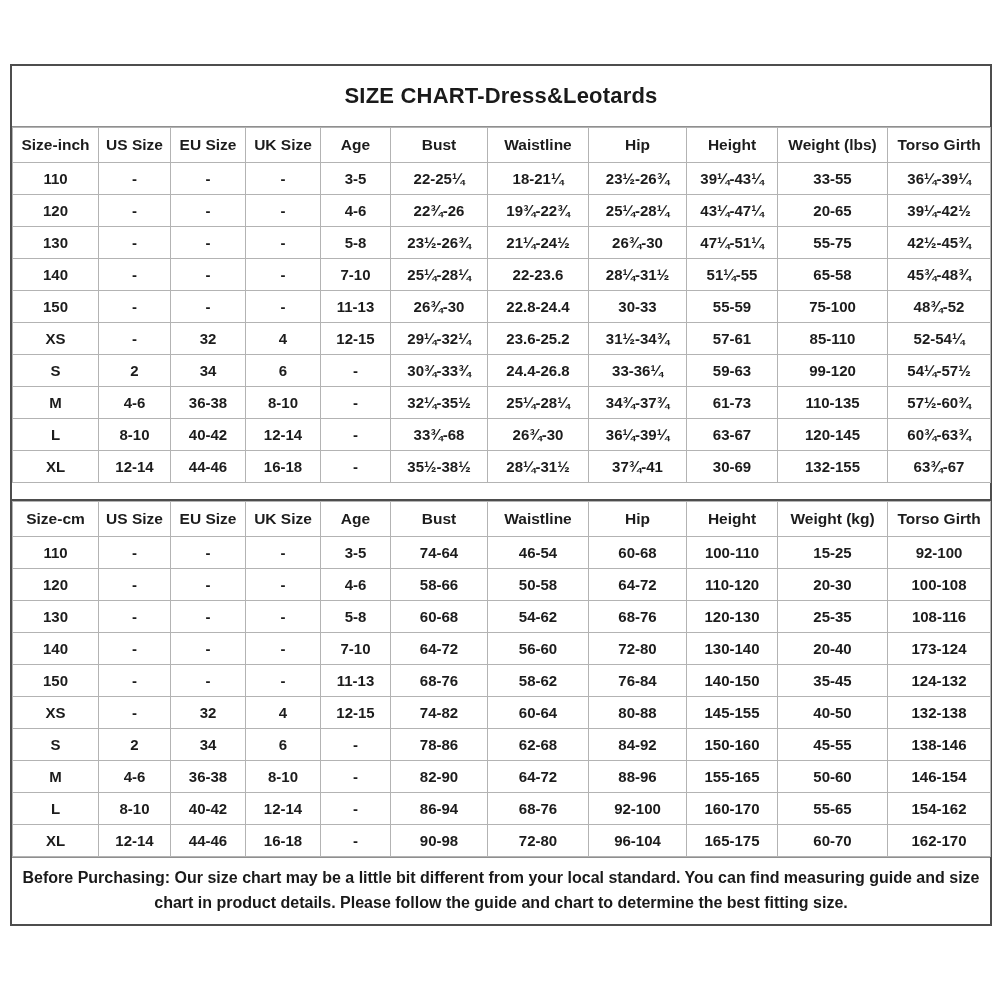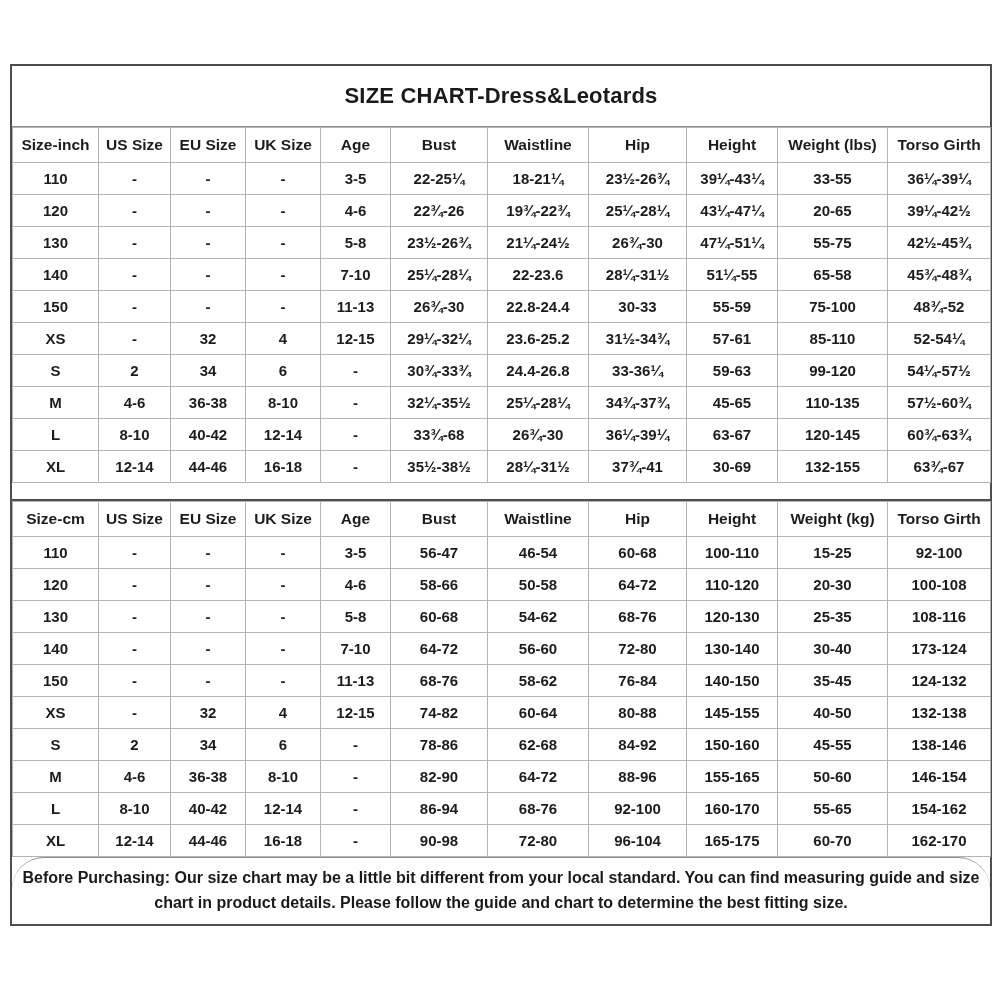--- a/index.html
+++ b/index.html
@@ -30,21 +30,21 @@
   table.size-table th{height:34px;font-size:15.5px;}
   table.size-table td{height:31px;font-size:15px;}
   .table-gap{
     flex:0 0 16px;background:#ffffff;
     border-bottom:2px solid #4d4d4d;
   }
   .purchase-note{
     flex:1 1 auto;display:flex;align-items:center;justify-content:center;
     border-top:1px solid #8f8f8f;
     padding:4px 10px;text-align:center;
-    font-size:16px;font-weight:bold;line-height:1.55;border-radius:32px;
+    font-size:16px;font-weight:bold;line-height:1.55;
   }
 </style>
 </head>
 <body>
 
 <div class="chart-panel">
   <div class="chart-title">SIZE CHART-Dress&amp;Leotards</div>
 
   <table class="size-table">
       <colgroup>
@@ -169,21 +169,21 @@
         </tr>
         <tr>
           <td>M</td>
           <td>4-6</td>
           <td>36-38</td>
           <td>8-10</td>
           <td>-</td>
           <td>32¼-35½</td>
           <td>25¼-28¼</td>
           <td>34¾-37¾</td>
-          <td>45-65</td>
+          <td>61-73</td>
           <td>110-135</td>
           <td>57½-60¾</td>
         </tr>
         <tr>
           <td>L</td>
           <td>8-10</td>
           <td>40-42</td>
           <td>12-14</td>
           <td>-</td>
           <td>33¾-68</td>
@@ -240,21 +240,21 @@
           <th>Torso Girth</th>
         </tr>
       </thead>
     <tbody>
         <tr>
           <td>110</td>
           <td>-</td>
           <td>-</td>
           <td>-</td>
           <td>3-5</td>
-          <td>56-47</td>
+          <td>74-64</td>
           <td>46-54</td>
           <td>60-68</td>
           <td>100-110</td>
           <td>15-25</td>
           <td>92-100</td>
         </tr>
         <tr>
           <td>120</td>
           <td>-</td>
           <td>-</td>
@@ -283,21 +283,21 @@
         <tr>
           <td>140</td>
           <td>-</td>
           <td>-</td>
           <td>-</td>
           <td>7-10</td>
           <td>64-72</td>
           <td>56-60</td>
           <td>72-80</td>
           <td>130-140</td>
-          <td>30-40</td>
+          <td>20-40</td>
           <td>173-124</td>
         </tr>
         <tr>
           <td>150</td>
           <td>-</td>
           <td>-</td>
           <td>-</td>
           <td>11-13</td>
           <td>68-76</td>
           <td>58-62</td>

